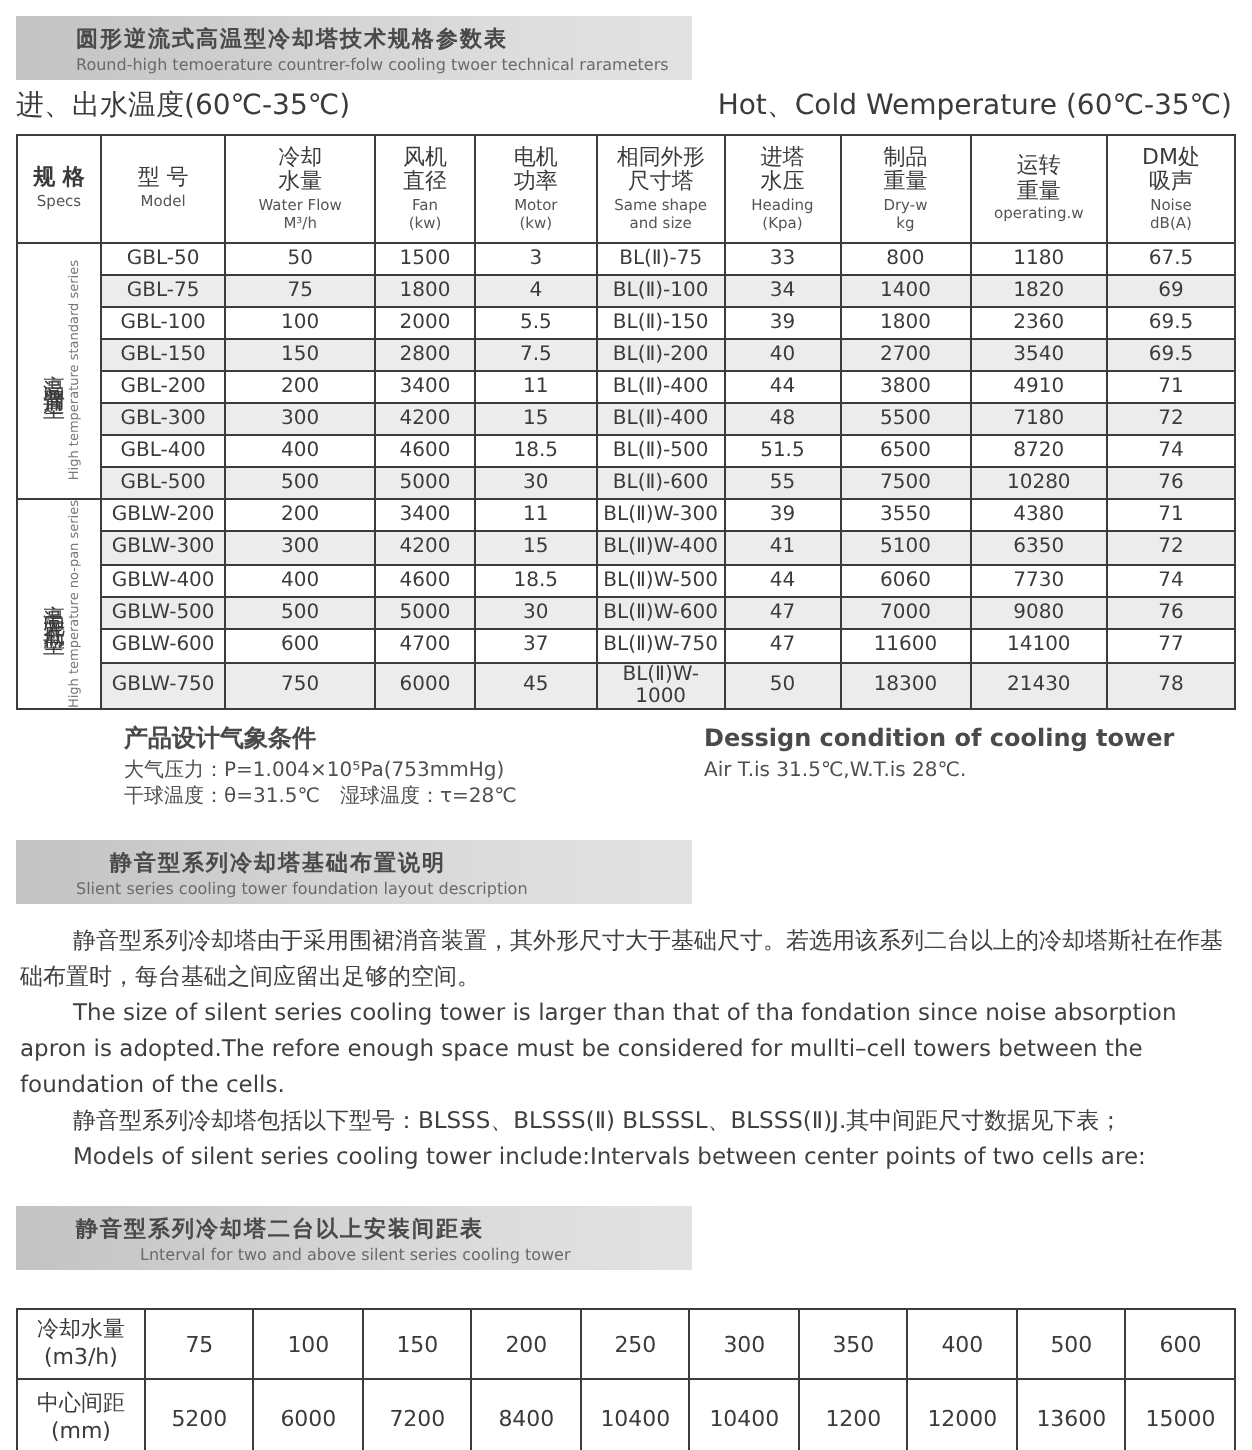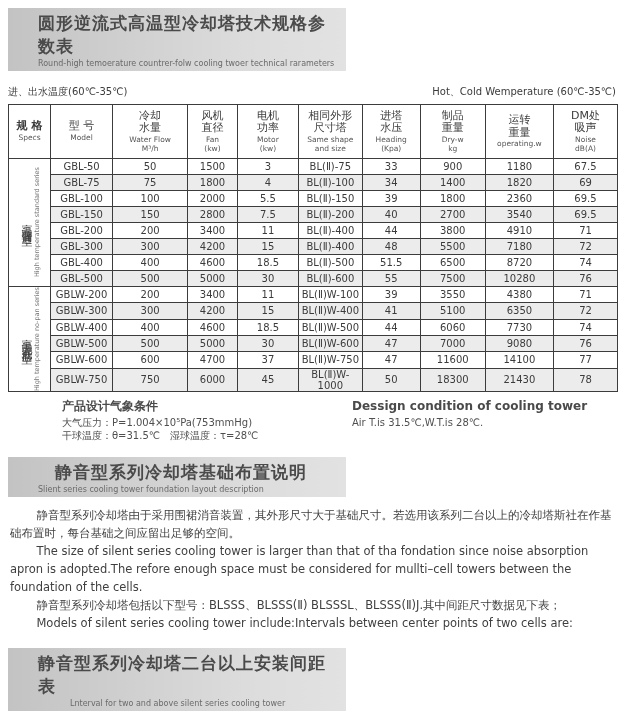--- a/index.html
+++ b/index.html
@@ -3,26 +3,26 @@
 <meta charset="utf-8">
 <style>
   * { margin:0; padding:0; box-sizing:border-box; }
   html,body { width:626px; background:#fff; color:#3b3b3b;
     font-family:"DejaVu Sans","Liberation Sans",sans-serif; }
   body { height:725px; overflow:hidden; }
 
   
   .bar { width:338px; margin-left:8px; padding:4px 4px 3px 30px;
     background:linear-gradient(90deg,#c3c3c3,#dcdcdc 70%,#e2e2e2); }
-  .bar .zh { font-size:17px; font-weight:bold; letter-spacing:1px; color:#4a4a4a; }
+  .bar .zh { font-size:11px; font-weight:bold; letter-spacing:1px; color:#4a4a4a; }
   .bar .en { font-size:8px; color:#6a6a6a; margin-top:1px; }
   #bar1 { margin-top:8px; }
 
   .temp-row { display:flex; justify-content:space-between;
-    margin:14px 10px 5px 8px; font-size:10px; color:#3b3b3b; }
+    margin:4px 10px 5px 8px; font-size:14px; color:#3b3b3b; }
 
   
   table { border-collapse:collapse; }
   .spec { width:610px; margin-left:8px; table-layout:fixed; }
   .spec th, .spec td { border:1px solid #3c3c3c; text-align:center;
     vertical-align:middle; font-weight:normal; }
   .spec thead th { height:54px; line-height:1.15; }
   .spec thead .zh { font-size:11px; white-space:pre-line; color:#3b3b3b; }
   .spec thead .en { font-size:7.5px; white-space:pre-line; color:#555; margin-top:1px; }
   .spec tbody td { height:16px; font-size:10px; padding:0 1px; }
@@ -147,21 +147,21 @@
             <span class="g-zh">高温普通型</span>
             <span class="g-en">High temperature standard series</span>
           </div>
         </td>
         <td>GBL-50</td>
         <td>50</td>
         <td>1500</td>
         <td>3</td>
         <td>BL(Ⅱ)-75</td>
         <td>33</td>
-        <td>900</td>
+        <td>800</td>
         <td>1180</td>
         <td>67.5</td>
       </tr>
       <tr class="alt">
         <td>GBL-75</td>
         <td>75</td>
         <td>1800</td>
         <td>4</td>
         <td>BL(Ⅱ)-100</td>
         <td>34</td>
@@ -239,21 +239,21 @@
         <td rowspan="6" class="group-cell">
           <div class="gc">
             <span class="g-zh">高温无底盘型</span>
             <span class="g-en">High temperature no-pan series</span>
           </div>
         </td>
         <td>GBLW-200</td>
         <td>200</td>
         <td>3400</td>
         <td>11</td>
-        <td>BL(Ⅱ)W-100</td>
+        <td>BL(Ⅱ)W-300</td>
         <td>39</td>
         <td>3550</td>
         <td>4380</td>
         <td>71</td>
       </tr>
       <tr class="alt">
         <td>GBLW-300</td>
         <td>300</td>
         <td>4200</td>
         <td>15</td>

